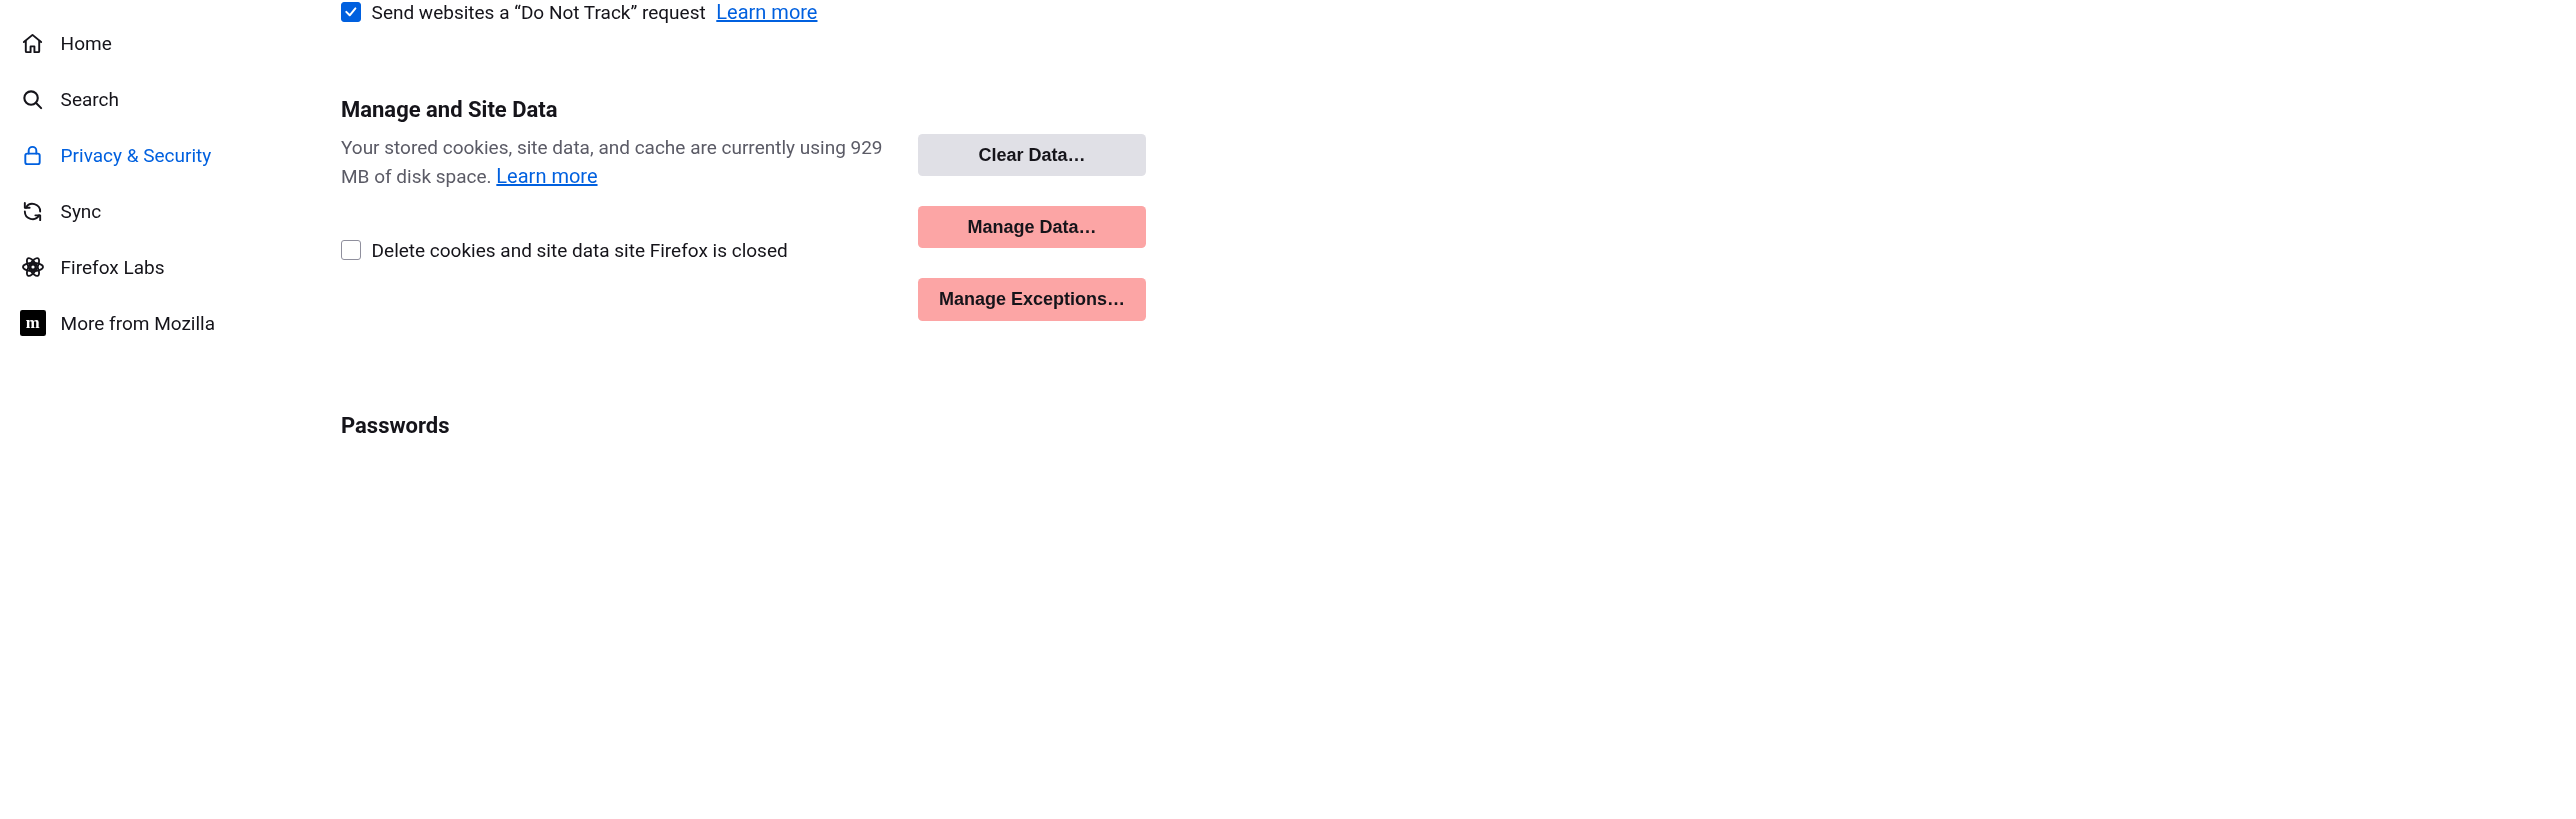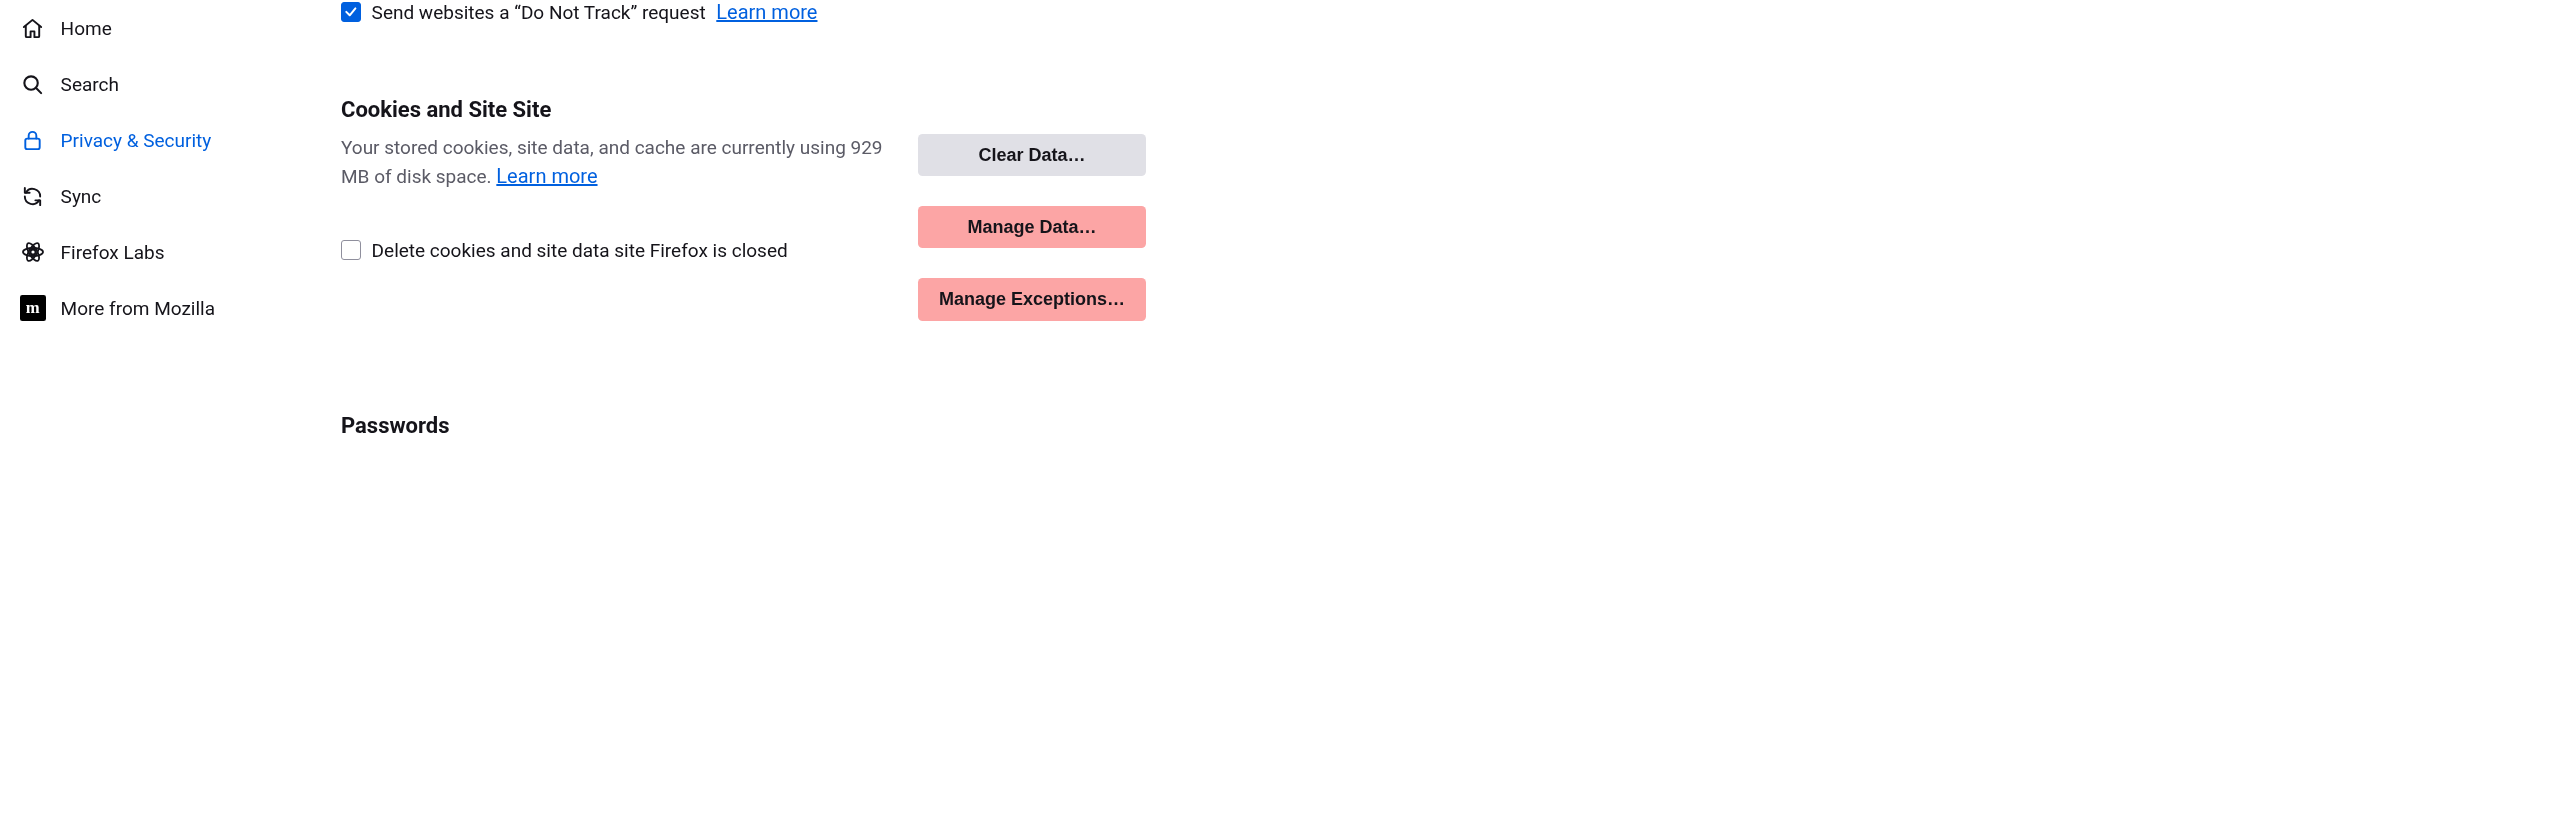--- a/index.html
+++ b/index.html
@@ -11,20 +11,21 @@
     width: 2576px;
     height: 819px;
     overflow: hidden;
   }
   .container {
     display: flex;
     height: 100%;
   }
   .sidebar {
     width: 326px;
+    padding-top: 15px;
     padding-left: 15px;
     flex-shrink: 0;
   }
   .sidebar-item {
     display: flex;
     align-items: center;
     gap: 15px;
     padding: 15px 7.6px 15px 4.6px;
     cursor: pointer;
     color: #15141a;
@@ -211,21 +212,21 @@
     <div class="row-check">
       <span class="checkbox checked">
         <svg width="13.7" height="13.7" viewBox="0 0 24 24" fill="none" stroke="#fff" stroke-width="3.5" stroke-linecap="round" stroke-linejoin="round">
             <polyline points="4 12 10 18 20 6"></polyline>
           </svg>
       </span>
       <span class="check-label">Send websites a “Do Not Track” request</span>
       <a class="link">Learn more</a>
     </div>
 
-    <h2 class="section-title">Cookies and Site Site</h2>
+    <h2 class="section-title">Manage and Site Data</h2>
 
     <div class="section-body">
       <div class="section-text">
         <span>Your stored cookies, site data, and cache are currently using </span><span>929 MB</span><span> of disk space. </span><a class="link">Learn more</a>
 
         <div class="row-check subrow">
           <span class="checkbox">
             
           </span>
           <span class="check-label">Delete cookies and site data site Firefox is closed</span>

